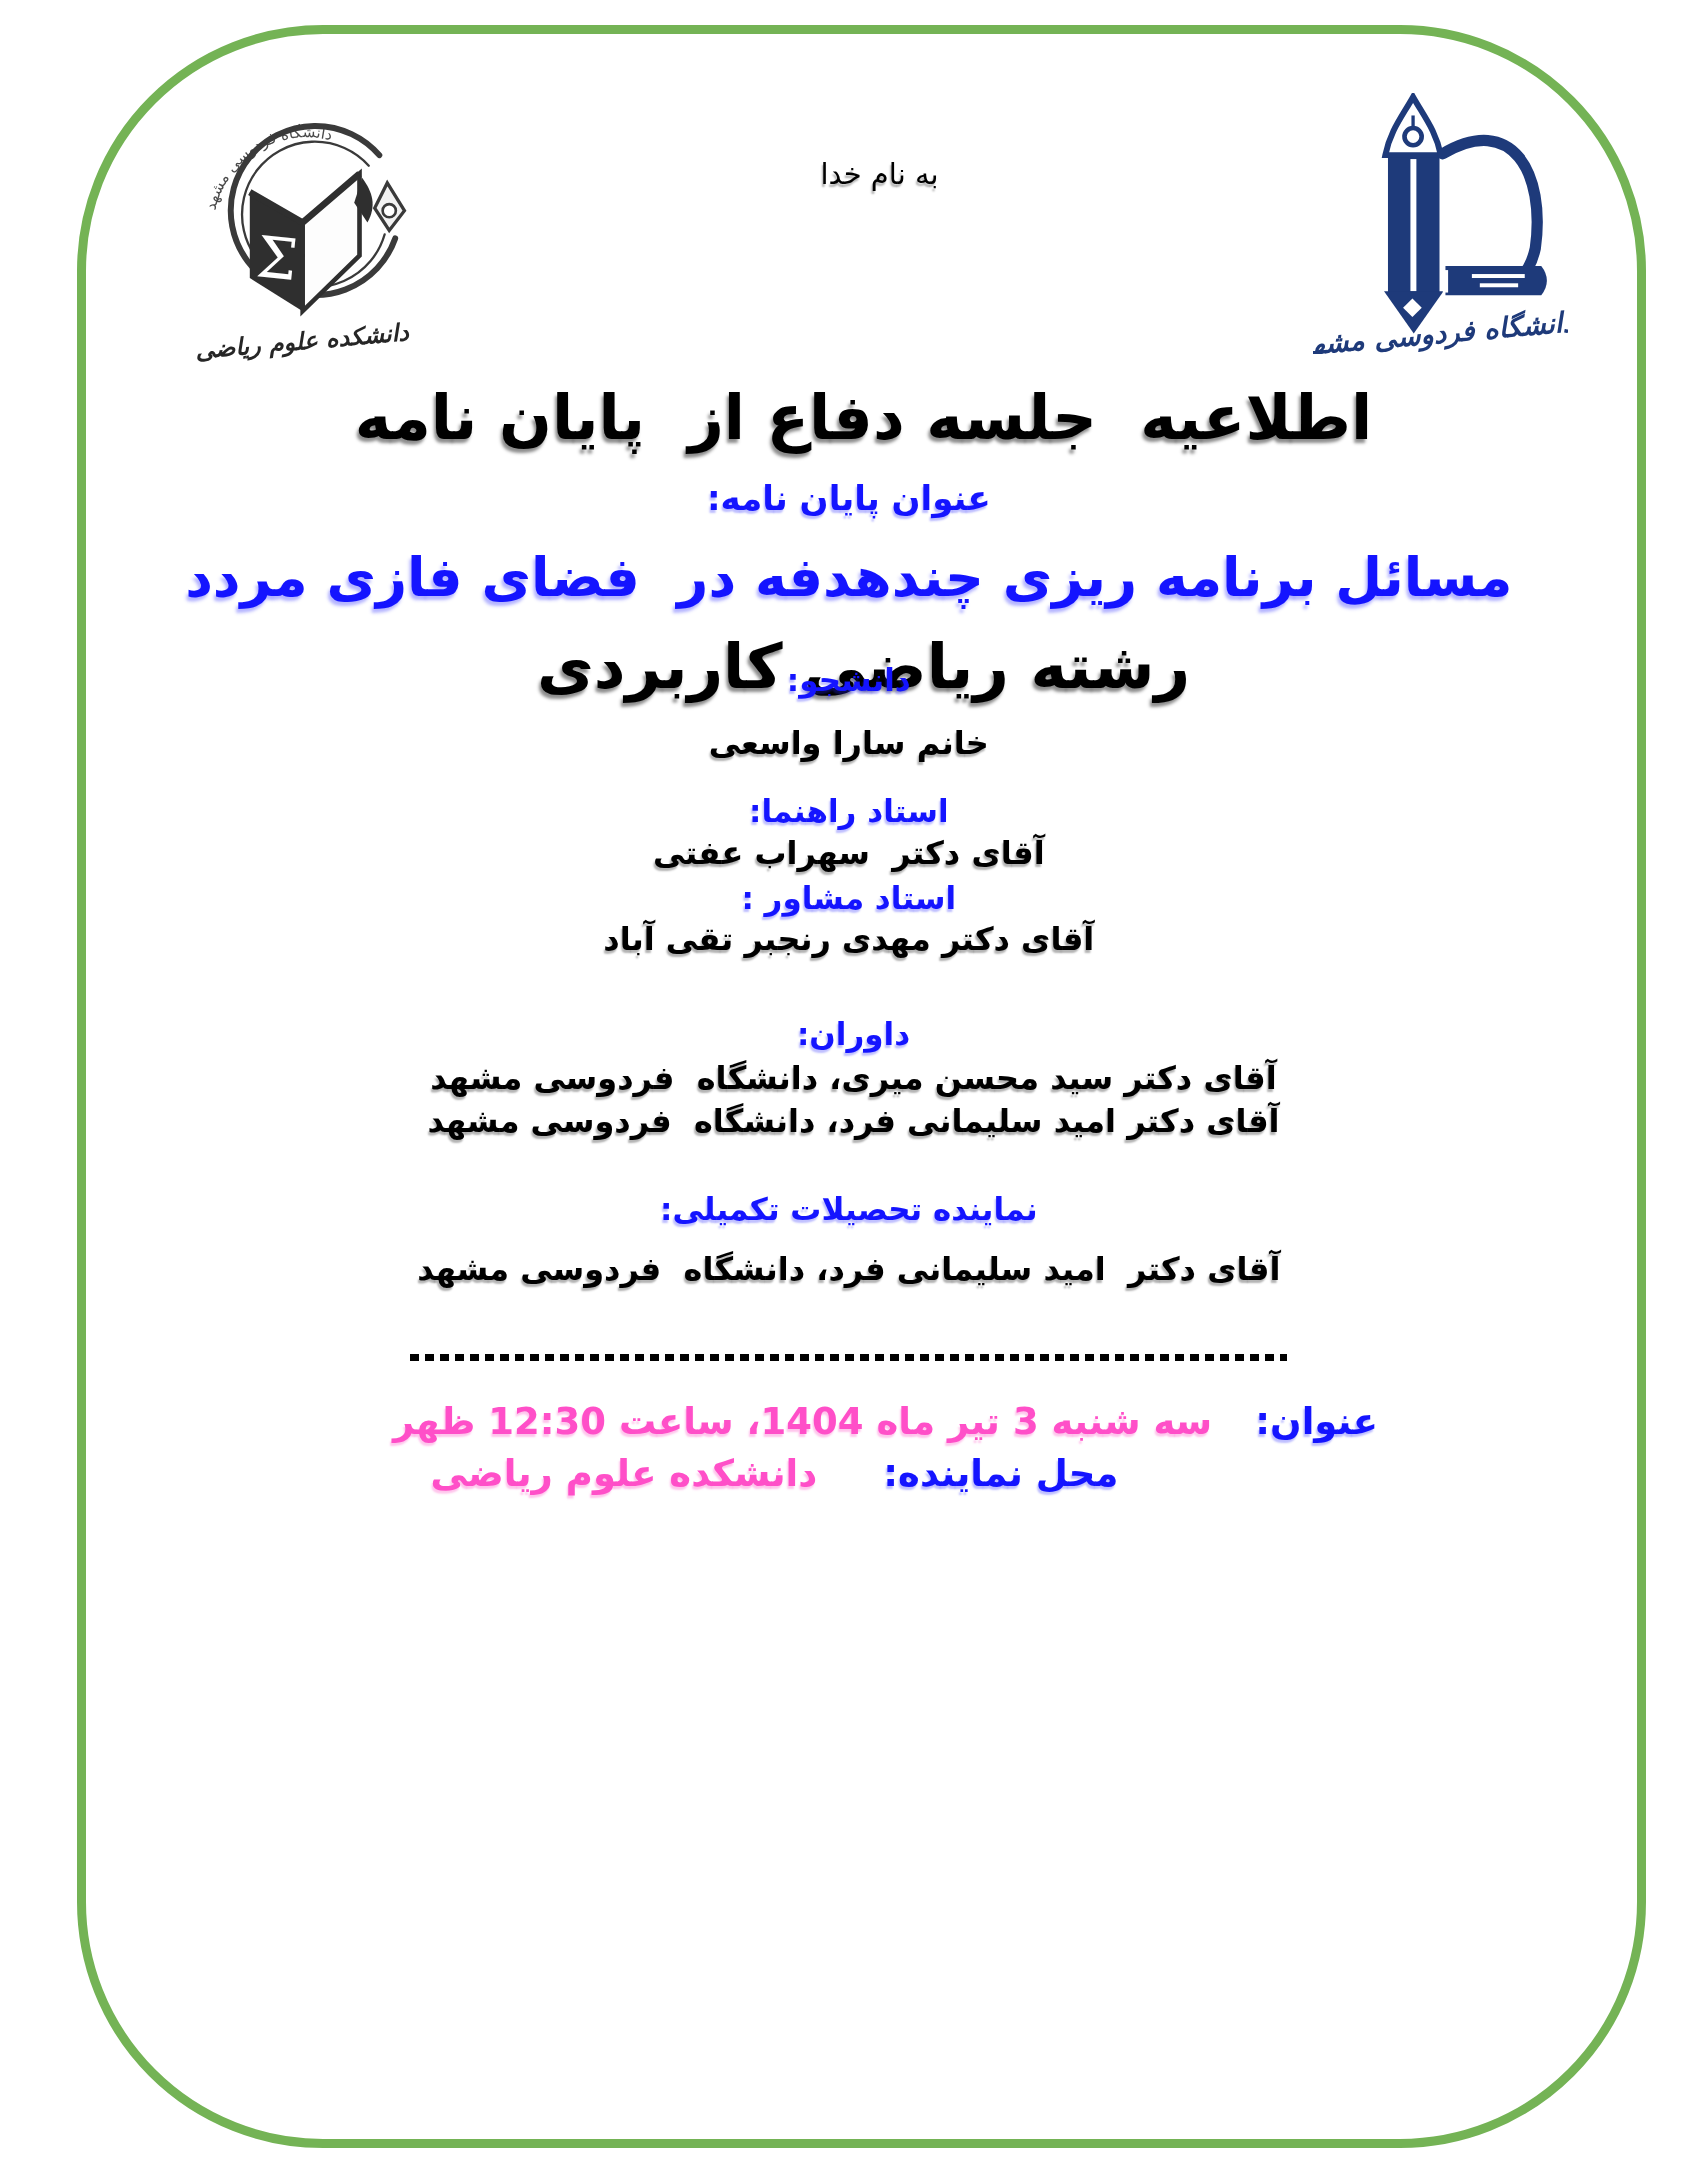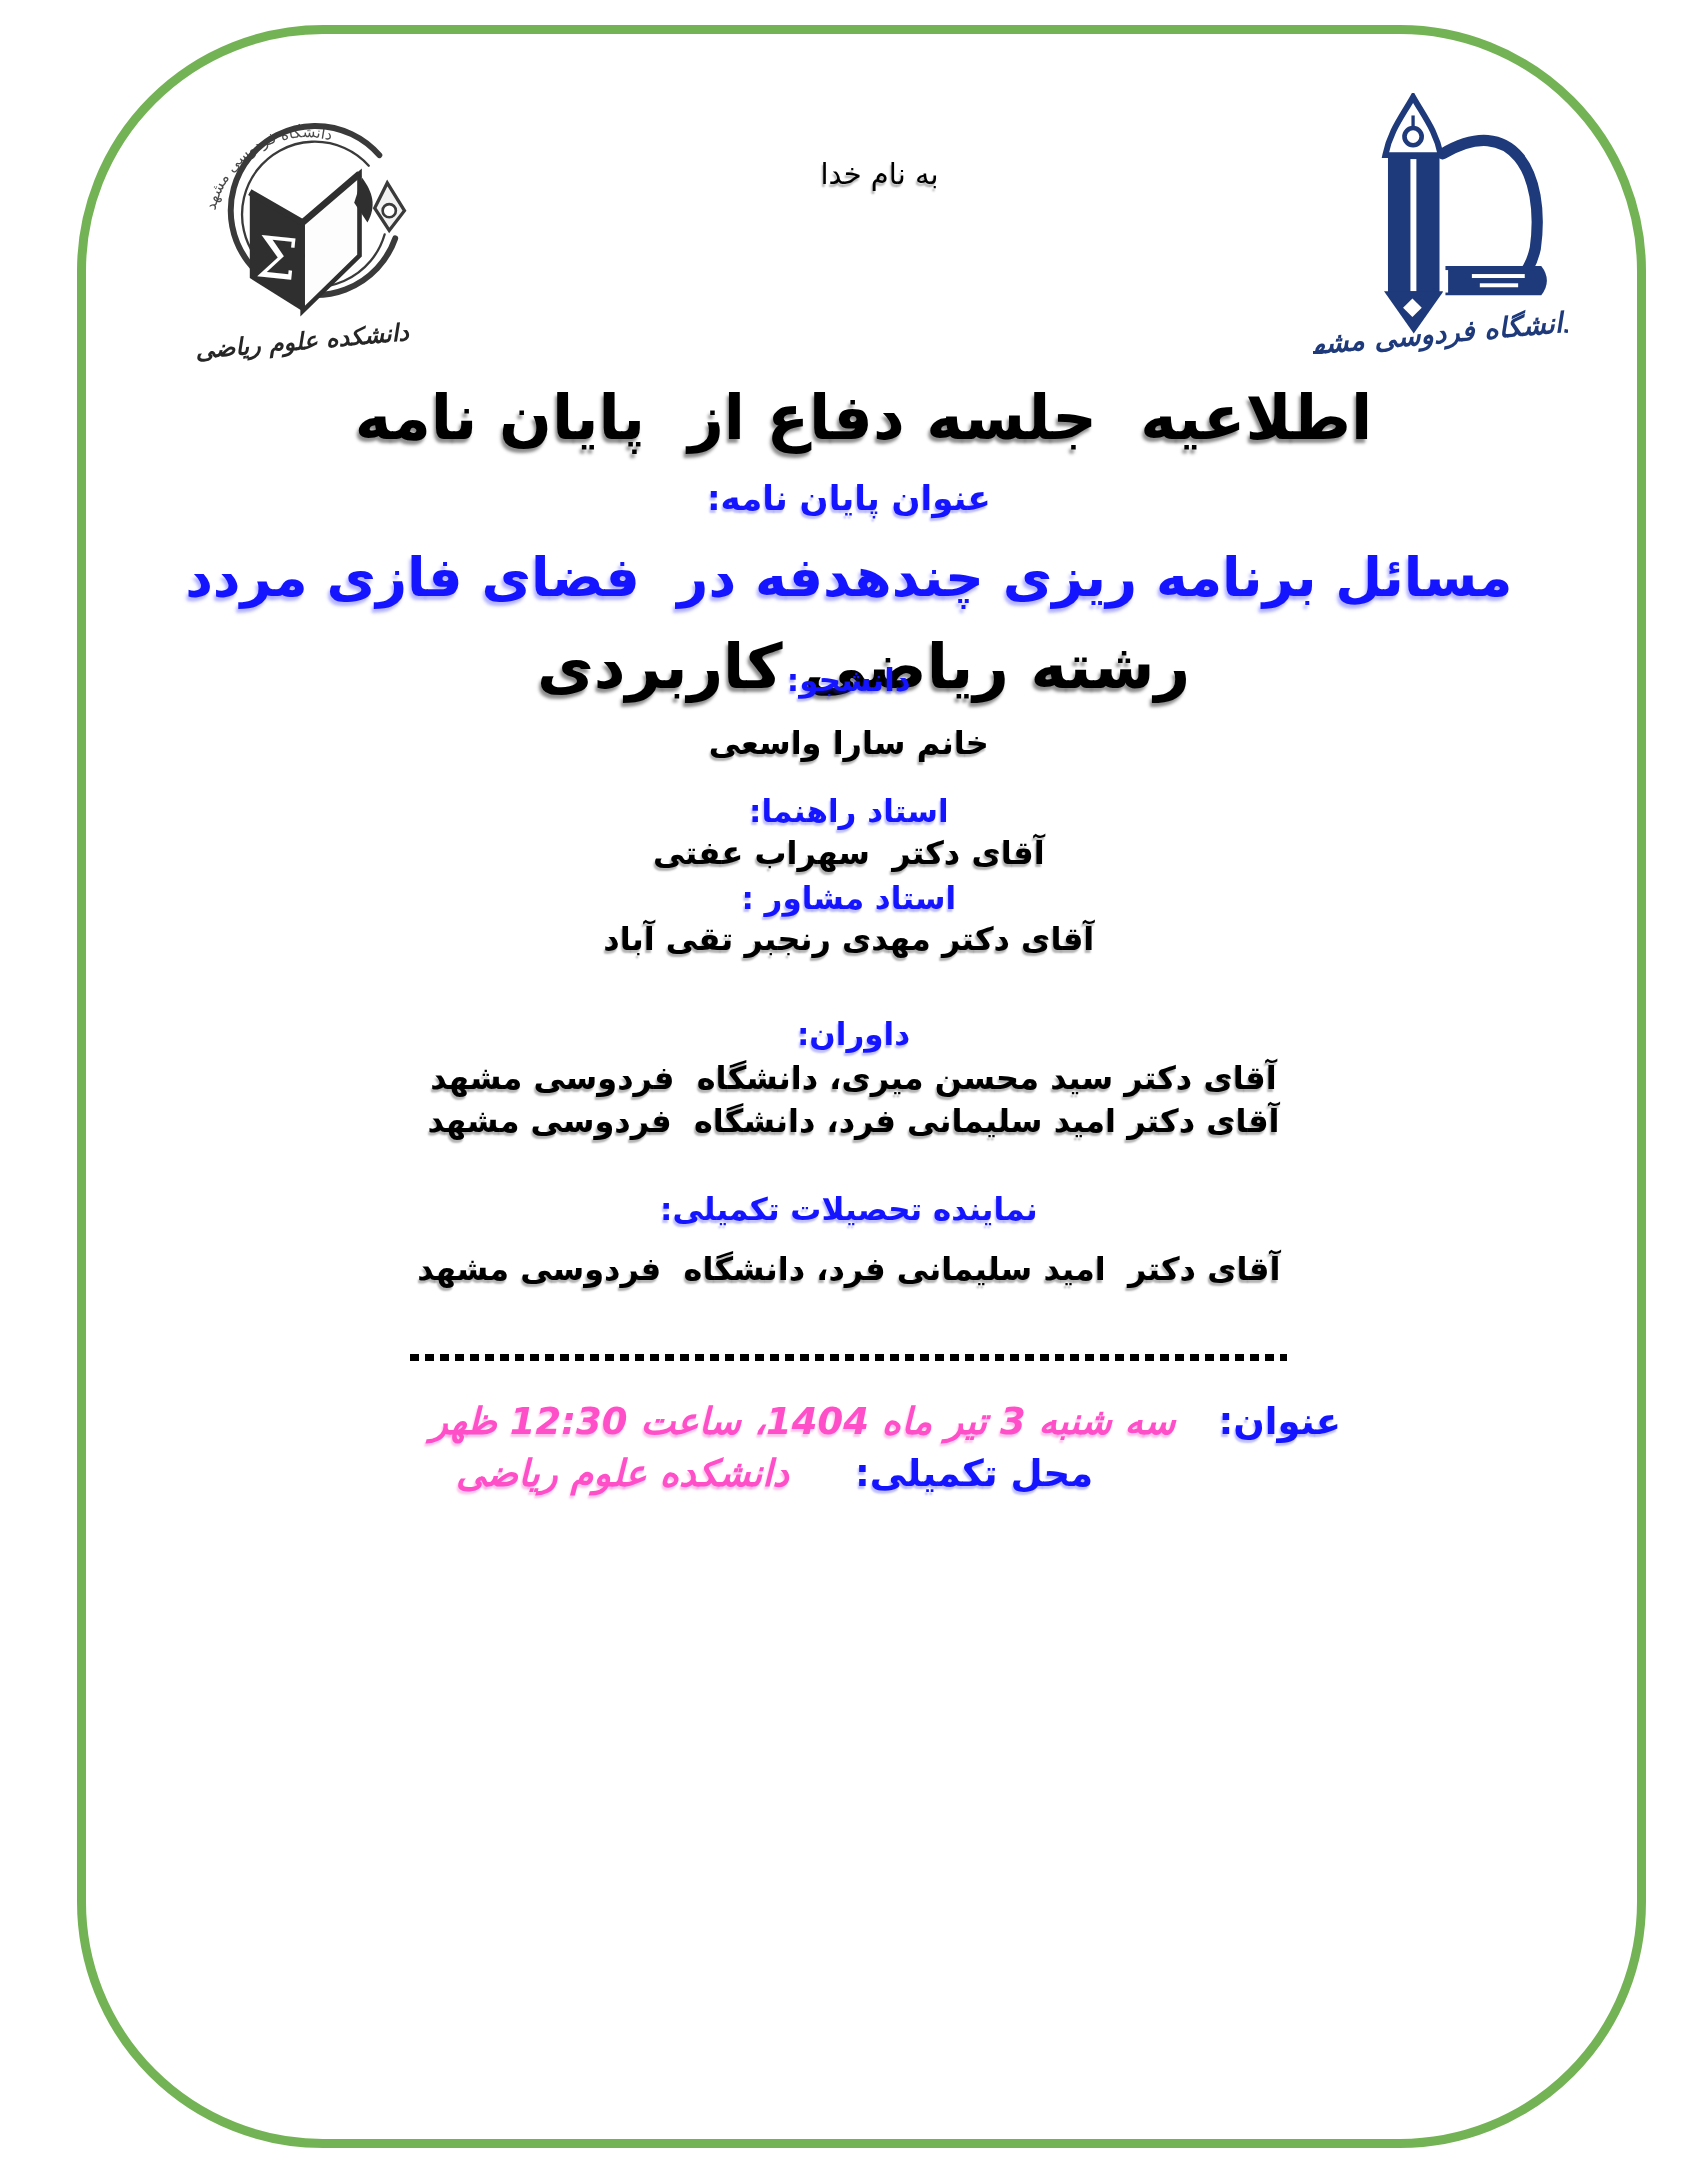--- a/index.html
+++ b/index.html
@@ -25,21 +25,21 @@
     text-align:center;direction:rtl;white-space:pre;
     color:#000;
   }
   .blue{color:#1414ff;font-weight:700;}
   .pink{color:#ff4fc8;font-weight:700;}
   .name{color:#000;font-weight:600;}
   .sh-black-strong{text-shadow:-2px 4px 3.3px rgba(0,0,0,0.45);}
   .sh-blue-strong{text-shadow:-2px 4px 3.3px rgba(40,40,255,0.35);}
   .sh-blue{text-shadow:-1.3px 2.6px 2px rgba(40,40,255,0.30);}
   .sh-black{text-shadow:-1.3px 2.6px 2px rgba(0,0,0,0.30);}
-  .sh-pink{text-shadow:-1.3px 2.6px 2px rgba(255,90,200,0.35);font-style:italic;}
+  .sh-pink{text-shadow:-1.3px 2.6px 2px rgba(255,90,200,0.35);}
 
   #bismillah{top:157px;font-size:29px;transform:translateX(36px);}
   #heading{top:210px;font-size:62px;font-weight:700;line-height:1.34;transform:translateX(20px);}
   #thesis-label{top:478px;font-size:34px;transform:translateX(5.3px);}
   #thesis-title{top:546px;font-size:54px;transform:translateX(5.3px);}
   #student-label{top:662px;font-size:31px;transform:translateX(5.3px);}
   #student-name{top:724px;font-size:32px;transform:translateX(5.3px);}
   #sup-label{top:793px;font-size:31px;transform:translateX(5.3px);}
   #sup-name{top:834px;font-size:32px;transform:translateX(5.3px);}
   #adv-label{top:880px;font-size:31px;transform:translateX(5.3px);}
@@ -127,16 +127,16 @@
   <div class="t name sh-black" id="ref1">آقای دکتر سید محسن میری، دانشگاه  فردوسی مشهد</div>
   <div class="t name sh-black" id="ref2">آقای دکتر امید سلیمانی فرد، دانشگاه  فردوسی مشهد</div>
 
   <div class="t blue sh-blue" id="rep-label">نماینده تحصیلات تکمیلی:</div>
   <div class="t name sh-black" id="rep-name">آقای دکتر  امید سلیمانی فرد، دانشگاه  فردوسی مشهد</div>
 
   <div id="dashes"></div>
 
   <div class="t" id="footer-time"><span class="blue sh-blue">عنوان:</span><span class="sp" style="width:43px"></span><span class="pink sh-pink">سه شنبه 3 تیر ماه 1404، ساعت 12:30 ظهر</span></div>
 
-  <div class="t" id="footer-venue"><span class="blue sh-blue">محل تکمیلی:</span><span class="sp" style="width:66px"></span><span class="pink sh-pink">دانشکده علوم ریاضی</span></div>
+  <div class="t" id="footer-venue"><span class="blue sh-blue">محل نماینده:</span><span class="sp" style="width:66px"></span><span class="pink sh-pink">دانشکده علوم ریاضی</span></div>
 
 </div>
 
 
 </body></html>

